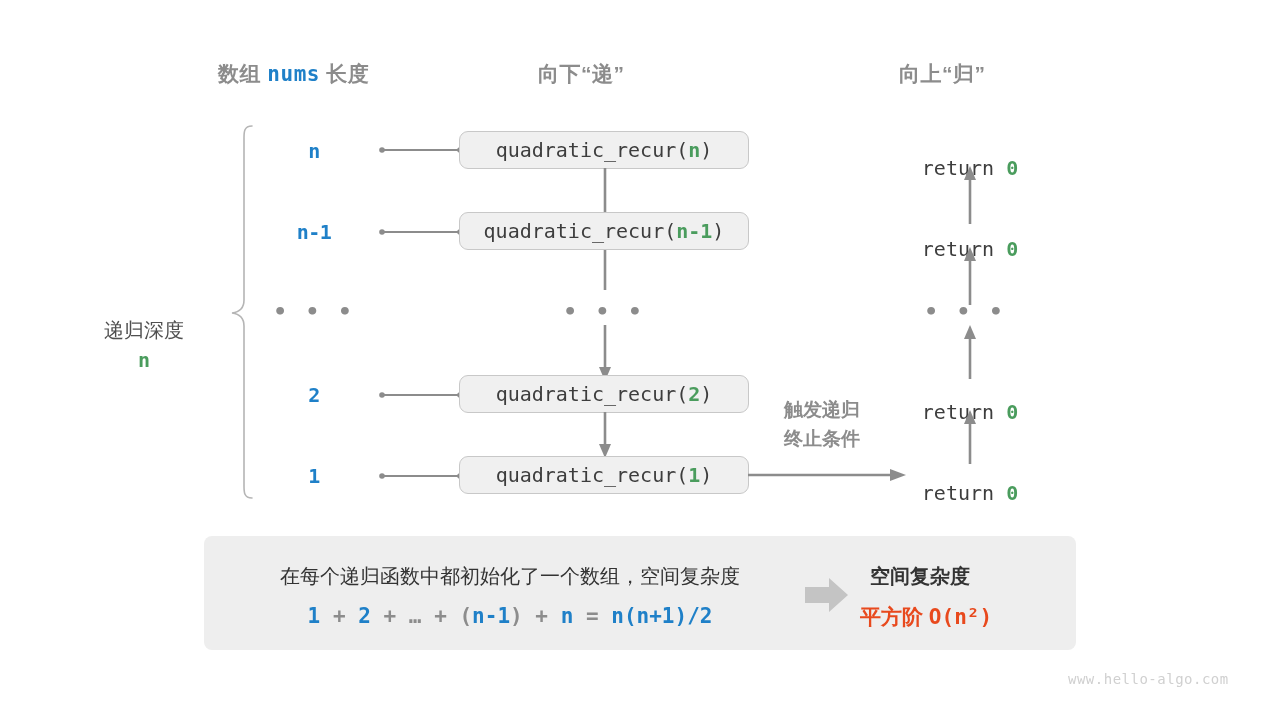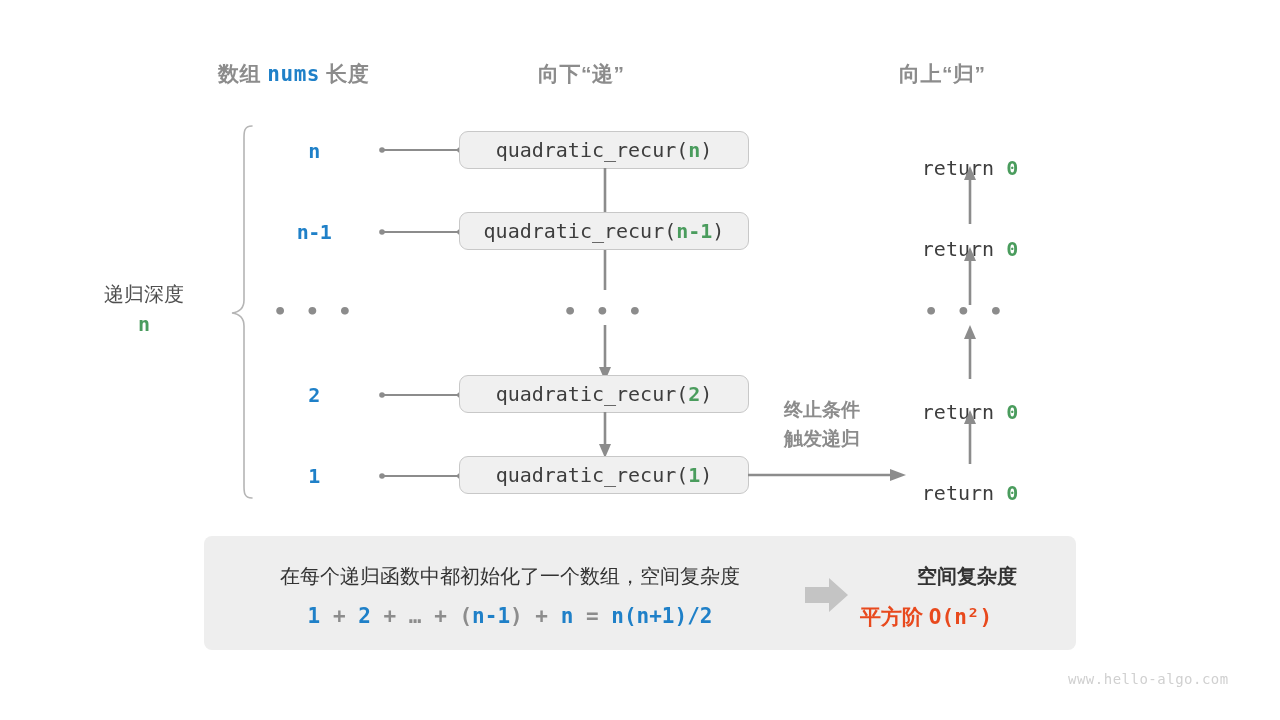--- a/index.html
+++ b/index.html
@@ -33,20 +33,21 @@
   
   .depth-label {
     text-align: center;
     white-space: nowrap;
   }
   .depth-label .dl-main {
     font-size: 20px;
     color: #4f4f4f;
     display: block;
     line-height: 1.55;
+    margin-top: 36px;
   }
   .depth-label .dl-n {
     font-size: 20px;
     font-weight: bold;
     color: #4a9c5d;
     font-family: "DejaVu Sans Mono", monospace;
     display: block;
     line-height: 1.4;
   }
 
@@ -303,22 +304,22 @@
   <line x1="0" y1="9" x2="146" y2="9" stroke="#8c8c8c" stroke-width="2.6"></line>
   <path d="M158 9 L142 3 L142 15 Z" fill="#8c8c8c"></path>
 </svg>
 
 <div class="abs ret" style="left:880px; top:464px; width:180px;">
   <span>return</span>
   <span class="ret-val">0</span>
 </div>
 
 <div class="abs trigger-note" style="left:752px; top:395px; width:140px;">
+  <div>触发递归</div>
   <div>终止条件</div>
-  <div>触发递归</div>
 </div>
 
 <div class="abs summary-panel" style="left:204px; top:536px; width:872px; height:114px;"></div>
 
 <div class="abs summary-text" style="left:224px; top:563px; width:572px;">在每个递归函数中都初始化了一个数组，空间复杂度</div>
 
 <div class="abs formula" style="left:224px; top:604px; width:572px;">
   <span class="num">1</span>
   <span class="op">+</span>
   <span class="num">2</span>
@@ -329,20 +330,20 @@
   <span class="op">+</span>
   <span class="num">n</span>
   <span class="op">=</span>
   <span class="num">n(n+1)/2</span>
 </div>
 
 <svg class="abs" style="left:805px; top:578px;" width="44" height="34" viewBox="0 0 44 34">
   <path d="M0 9 L24 9 L24 0 L43 17 L24 34 L24 25 L0 25 Z" fill="#c4c4c4"></path>
 </svg>
 
-<div class="abs sp-title" style="left:860px; top:563px; width:214px;">空间复杂度</div>
+<div class="abs sp-title" style="left:813px; top:563px; width:214px;">空间复杂度</div>
 
 <div class="abs sp-value" style="left:860px; top:603px; width:214px;">
   <span>平方阶</span>
   <span class="mono">O(n²)</span>
 </div>
 
 <div class="abs watermark" style="left:1068px; top:671px;">www.hello-algo.com</div>
 
 </body></html>

